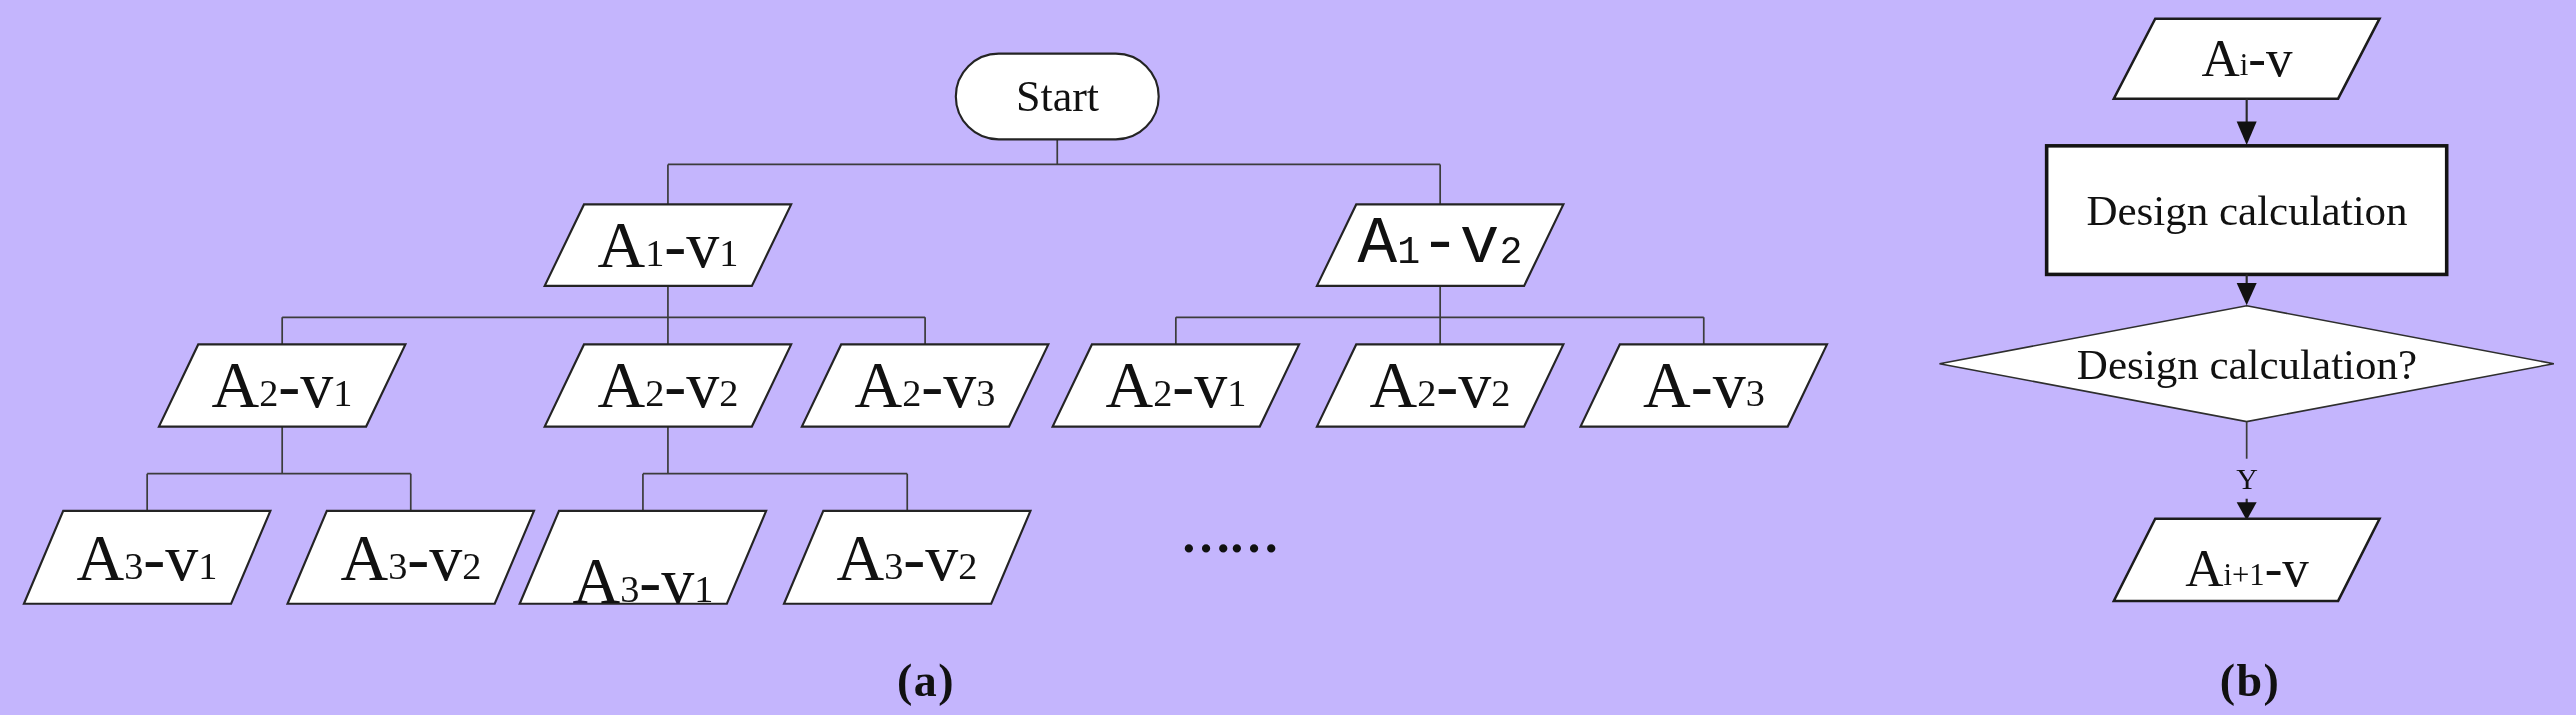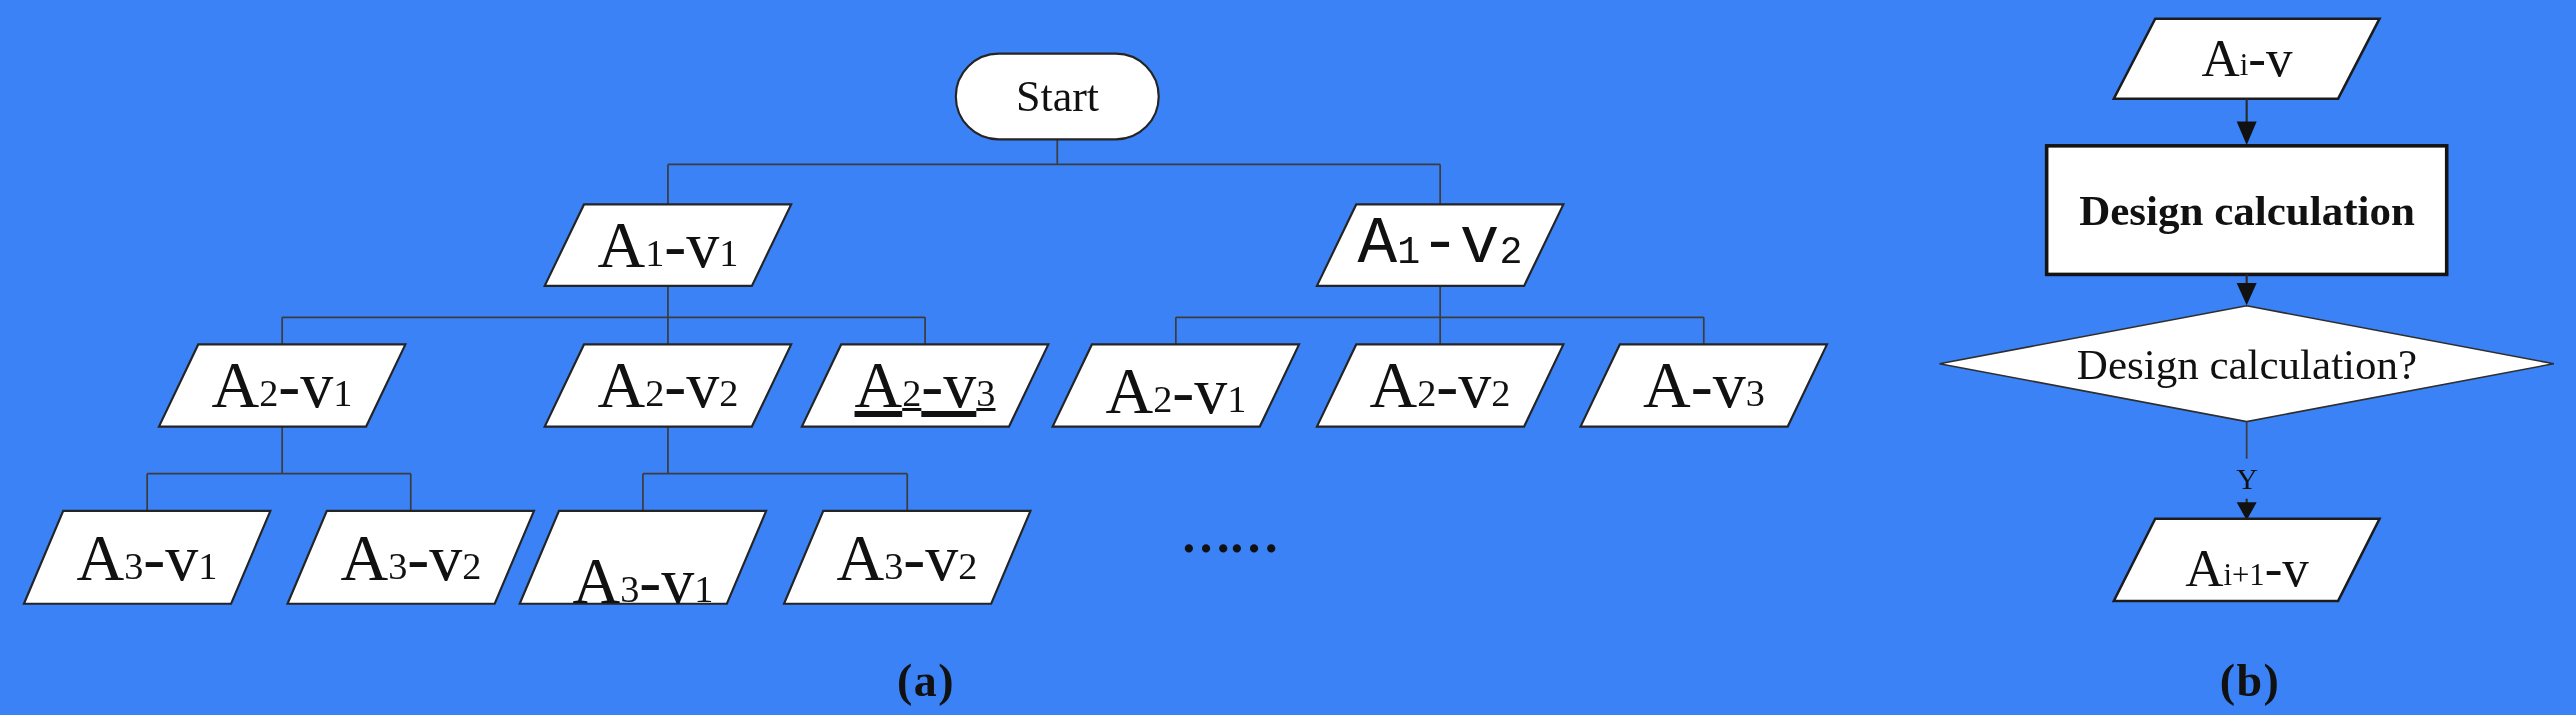--- a/index.html
+++ b/index.html
@@ -1,19 +1,19 @@
 <!DOCTYPE html>
 <html style="font-size:11.4px"><head>
 <meta charset="utf-8">
 <style>
   html,body{margin:0;padding:0;background:#ffffff;}
   .canvas{
     position:relative;
     width:2576px;height:716px;
-    background:#3b82f6;
+    background:#c4b5fd;
     font-family:"Liberation Serif","DejaVu Serif",serif;
     color:#111111;
     overflow:hidden;
   }
   .canvas svg{position:absolute;left:0;top:0;}
   .lbl{
     position:absolute;
     display:flex;align-items:center;justify-content:center;
     text-align:center;
     color:#111111;
@@ -111,38 +111,38 @@
     <polygon class="shapeb" points="3017,726 3331,726 3273,841 2959,841"></polygon>
   </svg>
 
   <div class="lbl start-lbl" style="left:956px;top:54px;width:203px;height:86px;">Start</div>
 
   <div class="lbl node-lbl" style="left:545px;top:204px;width:246px;height:81px;">A<sub>1</sub>-v<sub>1</sub></div>
   <div class="lbl node-lbl" style="left:1317px;top:204px;width:246px;height:81px;font-family:Liberation Mono, monospace;">A<sub>1</sub>-v<sub>2</sub></div>
 
   <div class="lbl node-lbl" style="left:159px;top:344px;width:246px;height:82px;text-align:center;">A<sub>2</sub>-v<sub>1</sub></div>
   <div class="lbl node-lbl" style="left:545px;top:344px;width:246px;height:82px;">A<sub>2</sub>-v<sub>2</sub></div>
-  <div class="lbl node-lbl" style="left:802px;top:344px;width:246px;height:82px;text-decoration:underline;">A<sub>2</sub>-v<sub>3</sub></div>
+  <div class="lbl node-lbl" style="left:802px;top:344px;width:246px;height:82px;">A<sub>2</sub>-v<sub>3</sub></div>
 
-  <div class="lbl node-lbl" style="left:1053px;top:344px;width:246px;height:82px;margin-top:6px;">A<sub>2</sub>-v<sub>1</sub></div>
+  <div class="lbl node-lbl" style="left:1053px;top:344px;width:246px;height:82px;">A<sub>2</sub>-v<sub>1</sub></div>
   <div class="lbl node-lbl" style="left:1317px;top:344px;width:246px;height:82px;font-family:Liberation Serif, serif;">A<sub>2</sub>-v<sub>2</sub></div>
   <div class="lbl node-lbl" style="left:1581px;top:344px;width:246px;height:82px;">A-v<sub>3</sub></div>
 
   <div class="lbl node-lbl" style="left:24px;top:511px;width:246px;height:93px;">A<sub>3</sub>-v<sub>1</sub></div>
   <div class="lbl node-lbl" style="left:288px;top:511px;width:246px;height:93px;">A<sub>3</sub>-v<sub>2</sub></div>
   <div class="lbl node-lbl" style="left:520px;top:534px;width:246px;height:93px;">A<sub>3</sub>-v<sub>1</sub></div>
   <div class="lbl node-lbl" style="left:784px;top:511px;width:246px;height:93px;">A<sub>3</sub>-v<sub>2</sub></div>
 
   <div class="lbl dots-lbl" style="left:1164px;top:493px;width:129px;height:68px;">……</div>
 
   <div class="lbl cap-lbl" style="left:869px;top:647px;width:114px;height:68px;">(a)</div>
 
   <div class="lbl nodeb-lbl" style="left:2114px;top:18.6px;width:266px;height:80px;">A<sub>i</sub>-v</div>
 
-  <div class="lbl proc-lbl" style="left:2047px;top:146px;width:400px;height:129px;font-weight:bold;">Design calculation</div>
+  <div class="lbl proc-lbl" style="left:2047px;top:146px;width:400px;height:129px;">Design calculation</div>
 
   <div class="lbl dec-lbl" style="left:1940px;top:306px;width:614px;height:116px;">Design calculation?</div>
 
   <div class="lbl y-lbl" style="left:2222px;top:460px;width:50px;height:37px;">Y</div>
 
   <div class="lbl nodeb-lbl" style="left:2114px;top:519px;width:266px;height:98px;">A<sub>i+1</sub>-v</div>
 
   <div class="lbl cap-lbl" style="left:2193px;top:647px;width:114px;height:68px;">(b)</div>
 </div>
 

